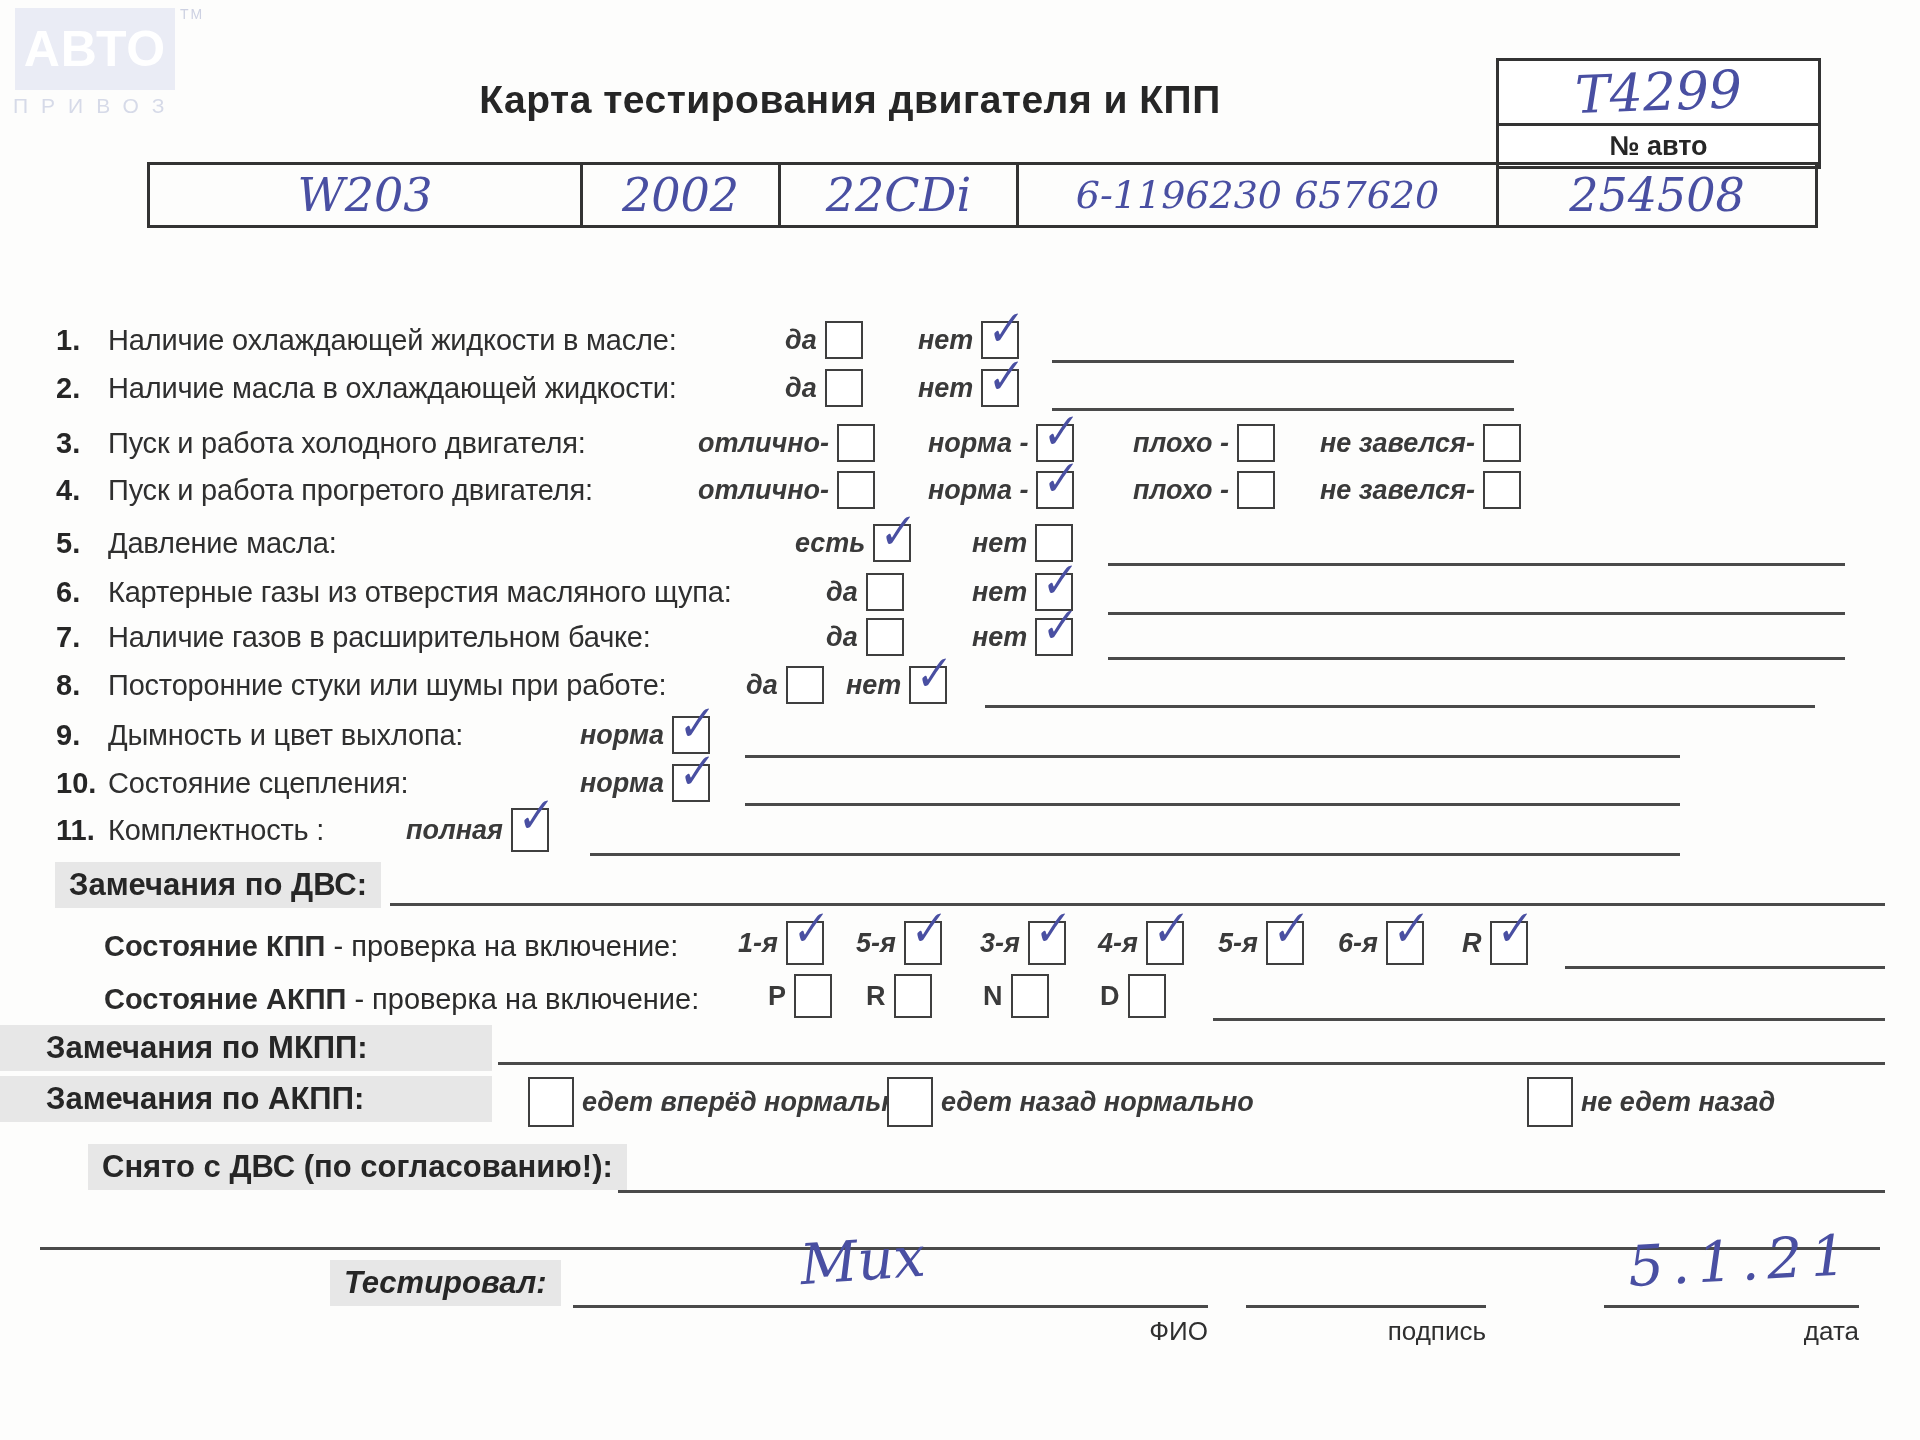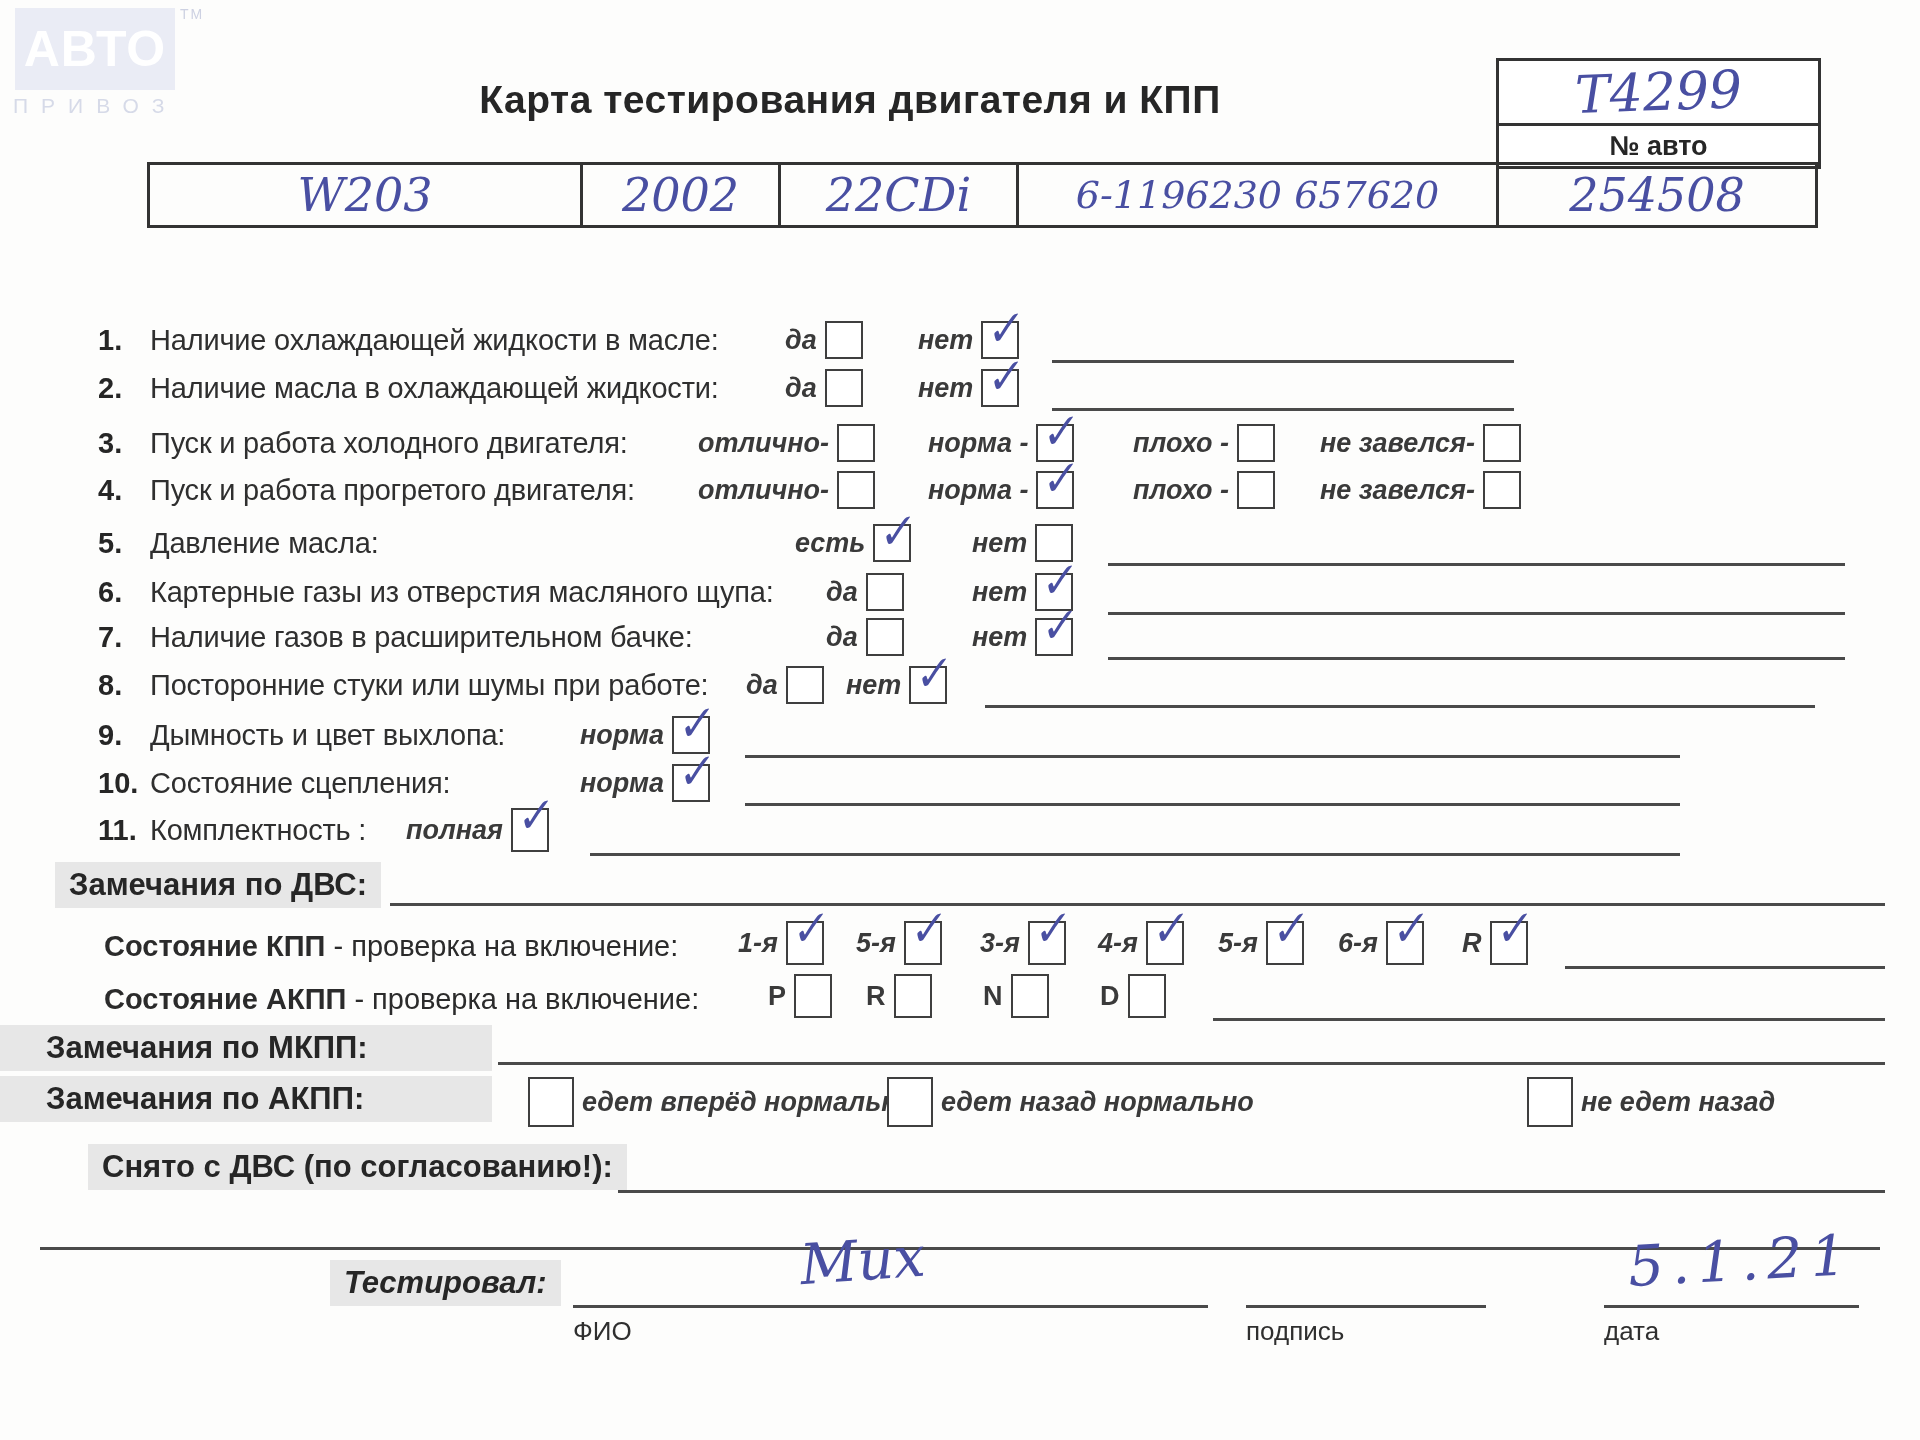--- a/index.html
+++ b/index.html
@@ -30,42 +30,42 @@
   
   .vtable{position:absolute;left:147px;top:162px;border-collapse:collapse;table-layout:fixed;}
   .vtable td{border:3px solid #333;text-align:center;vertical-align:middle;overflow:visible;}
   .vtable .thead td{height:38px;font-size:28px;font-weight:bold;color:#262626;}
   .vtable .tvals td{height:58px;font-size:46px;white-space:nowrap;}
   .vtable td.shaded{background:#d9d9d9;}
   .vtable .tvals td.small{font-size:38px;}
 
   
   .crow{position:absolute;left:0;width:1920px;height:44px;line-height:44px;font-size:29px;
-        padding-left:98px;box-sizing:border-box;white-space:nowrap;}
+        padding-left:56px;box-sizing:border-box;white-space:nowrap;}
   .num{display:inline-block;width:52px;font-weight:bold;color:#262626;}
   .qlabel{color:#2f2f2f;letter-spacing:-0.2px;}
   .opt{position:absolute;top:2px;height:40px;display:flex;align-items:center;gap:8px;line-height:normal;}
   .optlabel{font-style:italic;font-weight:bold;font-size:27px;color:#3a3a3a;}
   .plain .optlabel{font-style:normal;}
   .box{position:relative;display:inline-block;width:34px;height:34px;border:2px solid #3f3f3f;background:#fff;}
   .box.tall{height:40px;}
   .box.big{width:42px;height:46px;}
   .check{display:none;position:absolute;top:-16px;left:1px;font-size:44px;line-height:1;
          color:var(--ink,#494fa2);font-style:italic;transform:rotate(-10deg);
          font-family:"DejaVu Serif",serif;}
   .box.checked .check{display:block;}
   .wline{position:absolute;height:0;border-bottom:3px solid #4a4a4a;}
 
   
   .sec{position:absolute;font-size:31px;font-weight:bold;color:#262626;background:#e7e7e7;
        line-height:46px;height:46px;box-sizing:border-box;white-space:nowrap;}
   .kpp-label-bold{font-weight:bold;}
   .kpp-label-rest{font-weight:normal;}
 
-  .sig-label{position:absolute;font-size:26px;color:#2f2f2f;text-align:left;}
+  .sig-label{position:absolute;font-size:26px;color:#2f2f2f;text-align:right;}
   .sig-hand{position:absolute;font-size:56px;}
 </style>
 </head>
 <body>
 
 <div class="page">
 
   <div>
     <div class="logo-box">
       <span class="logo-word">АВТО</span>

